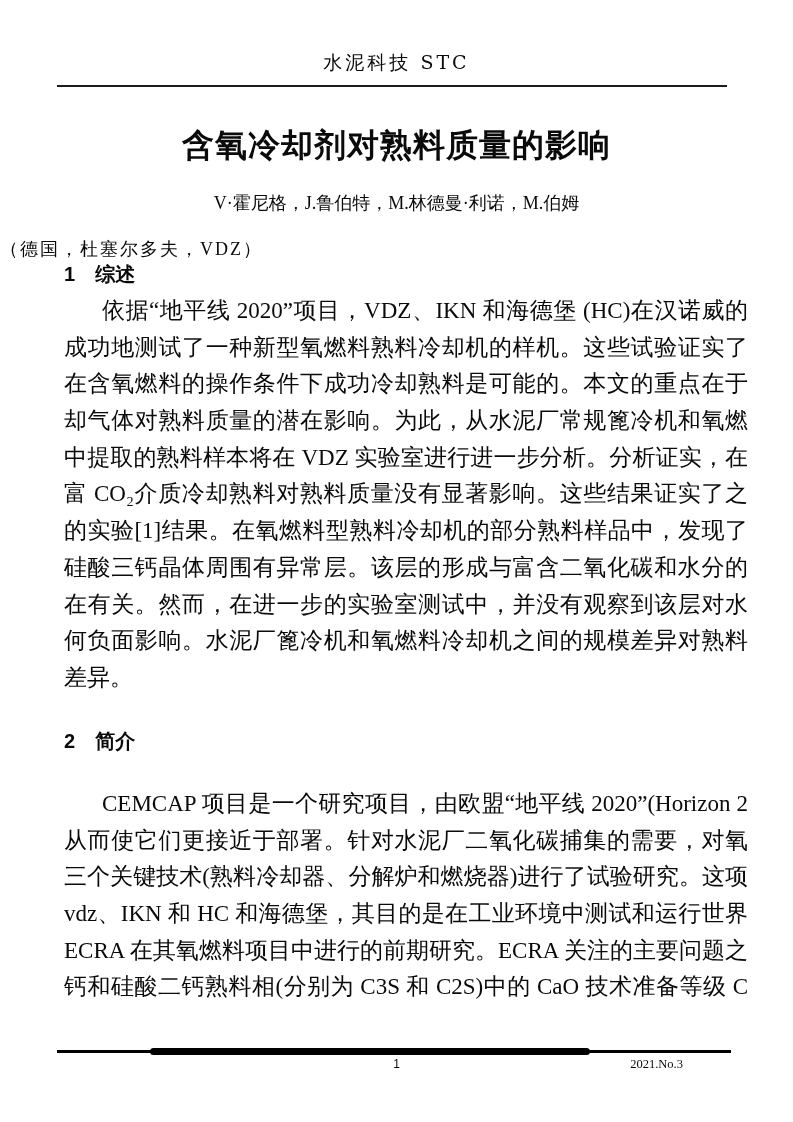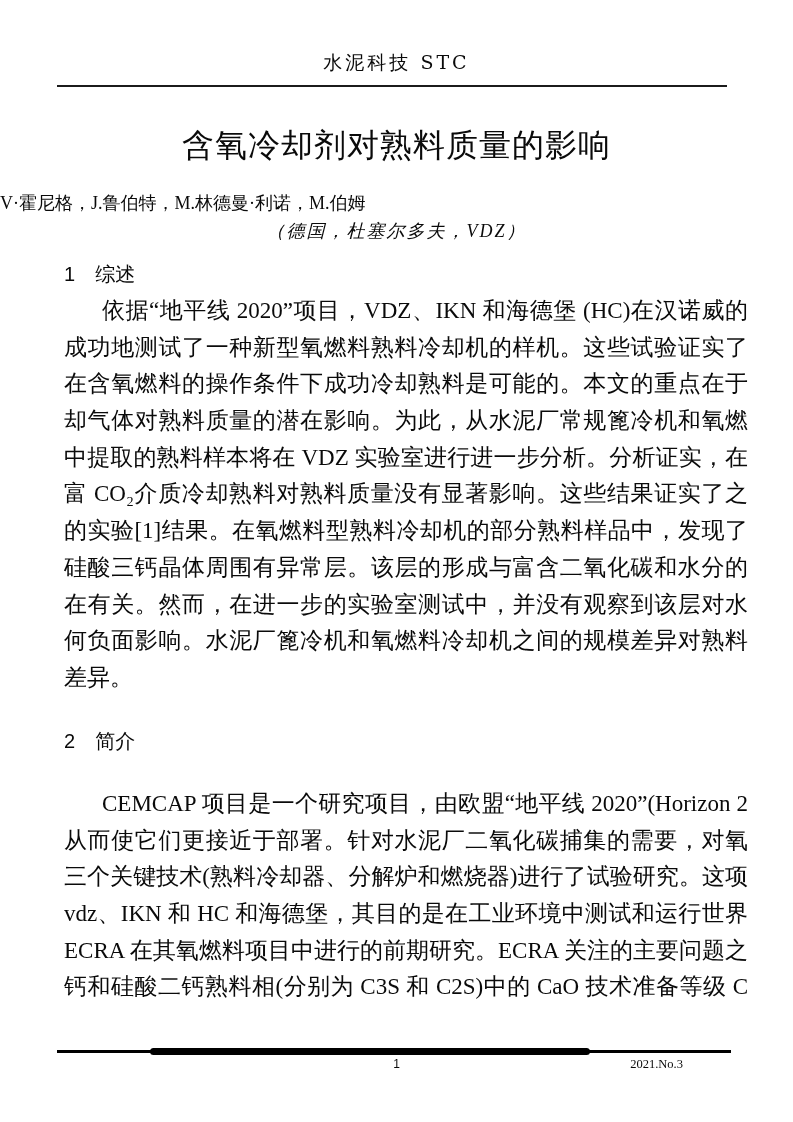--- a/index.html
+++ b/index.html
@@ -18,34 +18,34 @@
     position: absolute; top: 50px; left: 0; width: 100%;
     text-align: center; font-size: 19px; letter-spacing: 3px;
     font-family: "DejaVu Serif", "Liberation Serif", serif;
   }
   .header-rule {
     position: absolute; top: 85px; left: 57px; width: 670px; height: 2px;
     background: #1b1b1b;
   }
   .article-title {
     position: absolute; top: 124px; left: 0; width: 100%;
-    text-align: center; font-size: 32px; font-weight: normal; letter-spacing: 1px;
+    text-align: center; font-size: 32px; font-weight: bold; letter-spacing: 1px;
     font-family: "Liberation Sans", "DejaVu Sans", sans-serif;
   }
   .authors {
     position: absolute; top: 191px; left: 0; width: 100%;
-    font-size: 18px;
+    text-align: center; font-size: 18px;
   }
   .affiliation {
-    position: absolute; top: 219px; left: 0; width: 100%;
-    text-align: center; font-size: 18px; letter-spacing: 2px; font-style: italic;
+    position: absolute; top: 237px; left: 0; width: 100%;
+    font-size: 18px; letter-spacing: 2px;
   }
   .sec-heading {
     position: absolute; left: 64px;
-    font-size: 20px; font-weight: normal; line-height: 28px;
+    font-size: 20px; font-weight: bold; line-height: 28px;
     font-family: "Liberation Sans", "DejaVu Sans", sans-serif;
   }
   #sec1-heading { top: 260px; }
   #sec2-heading { top: 727px; }
   .sec-num { display: inline-block; margin-right: 20px; }
   .para {
     position: absolute; left: 64px; width: 684px;
     font-size: 23px;
   }
   #para1 { top: 293px; }

